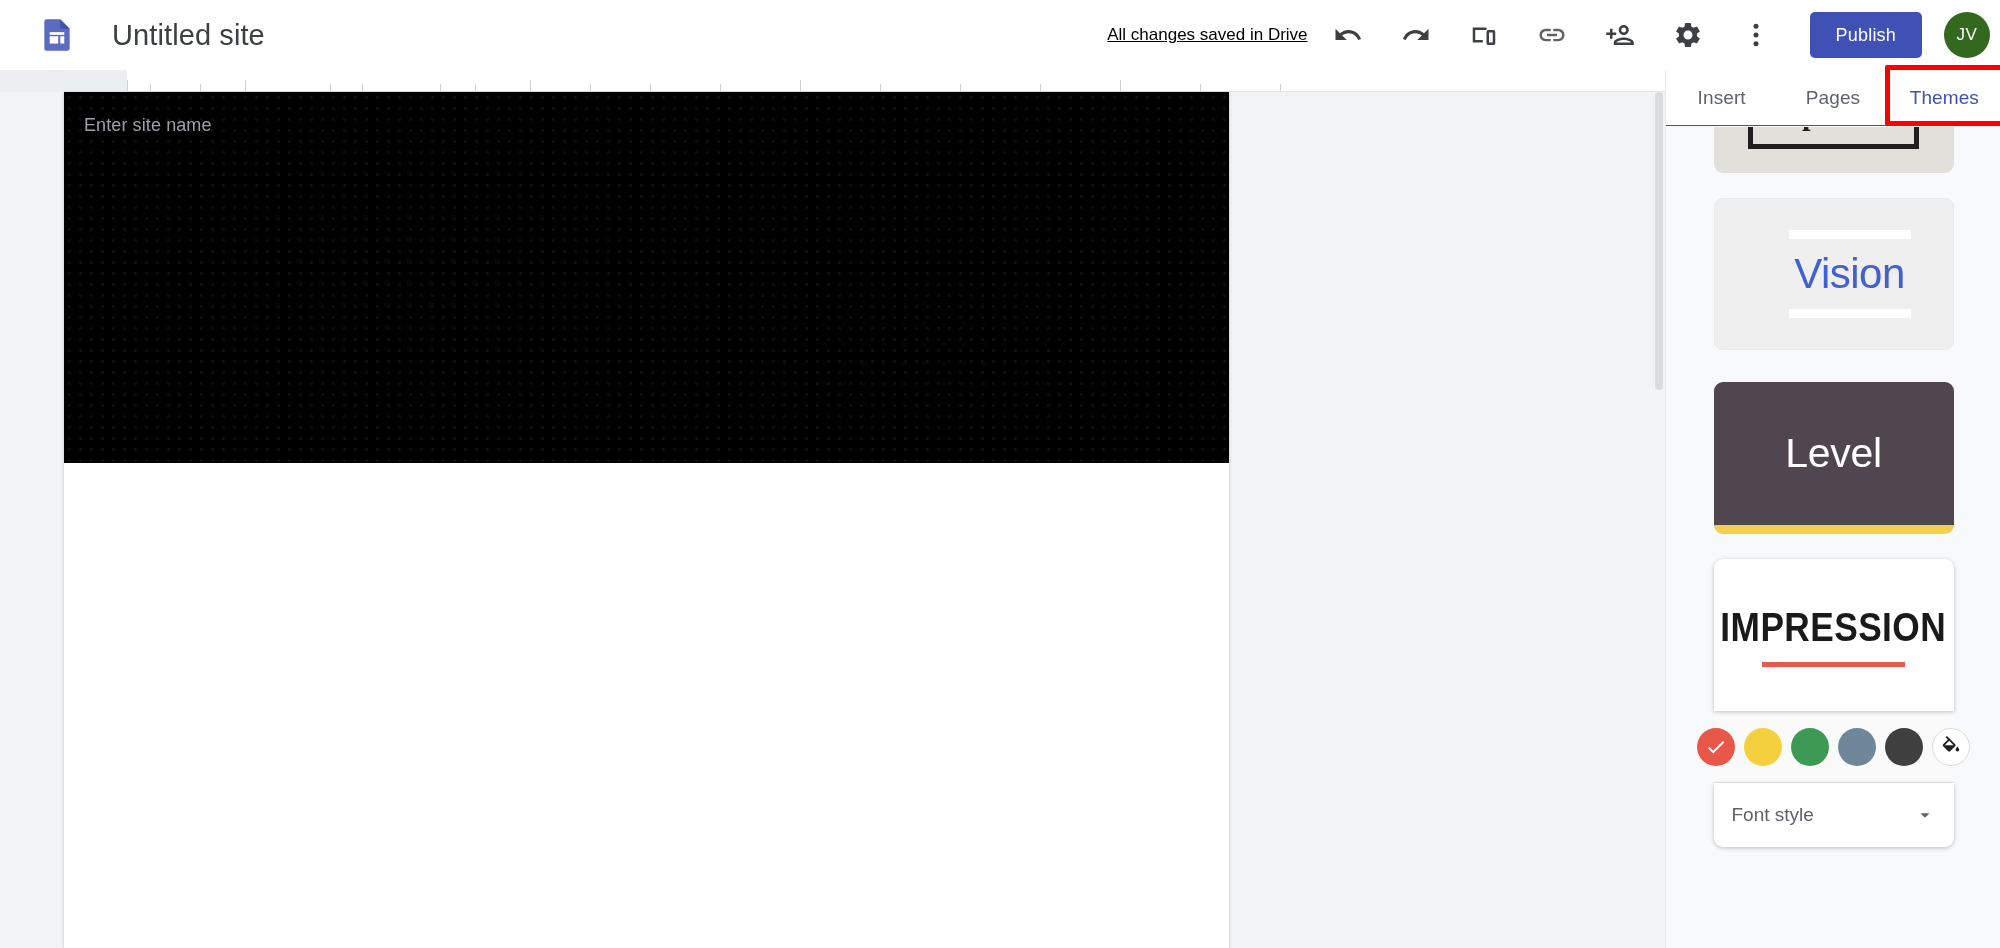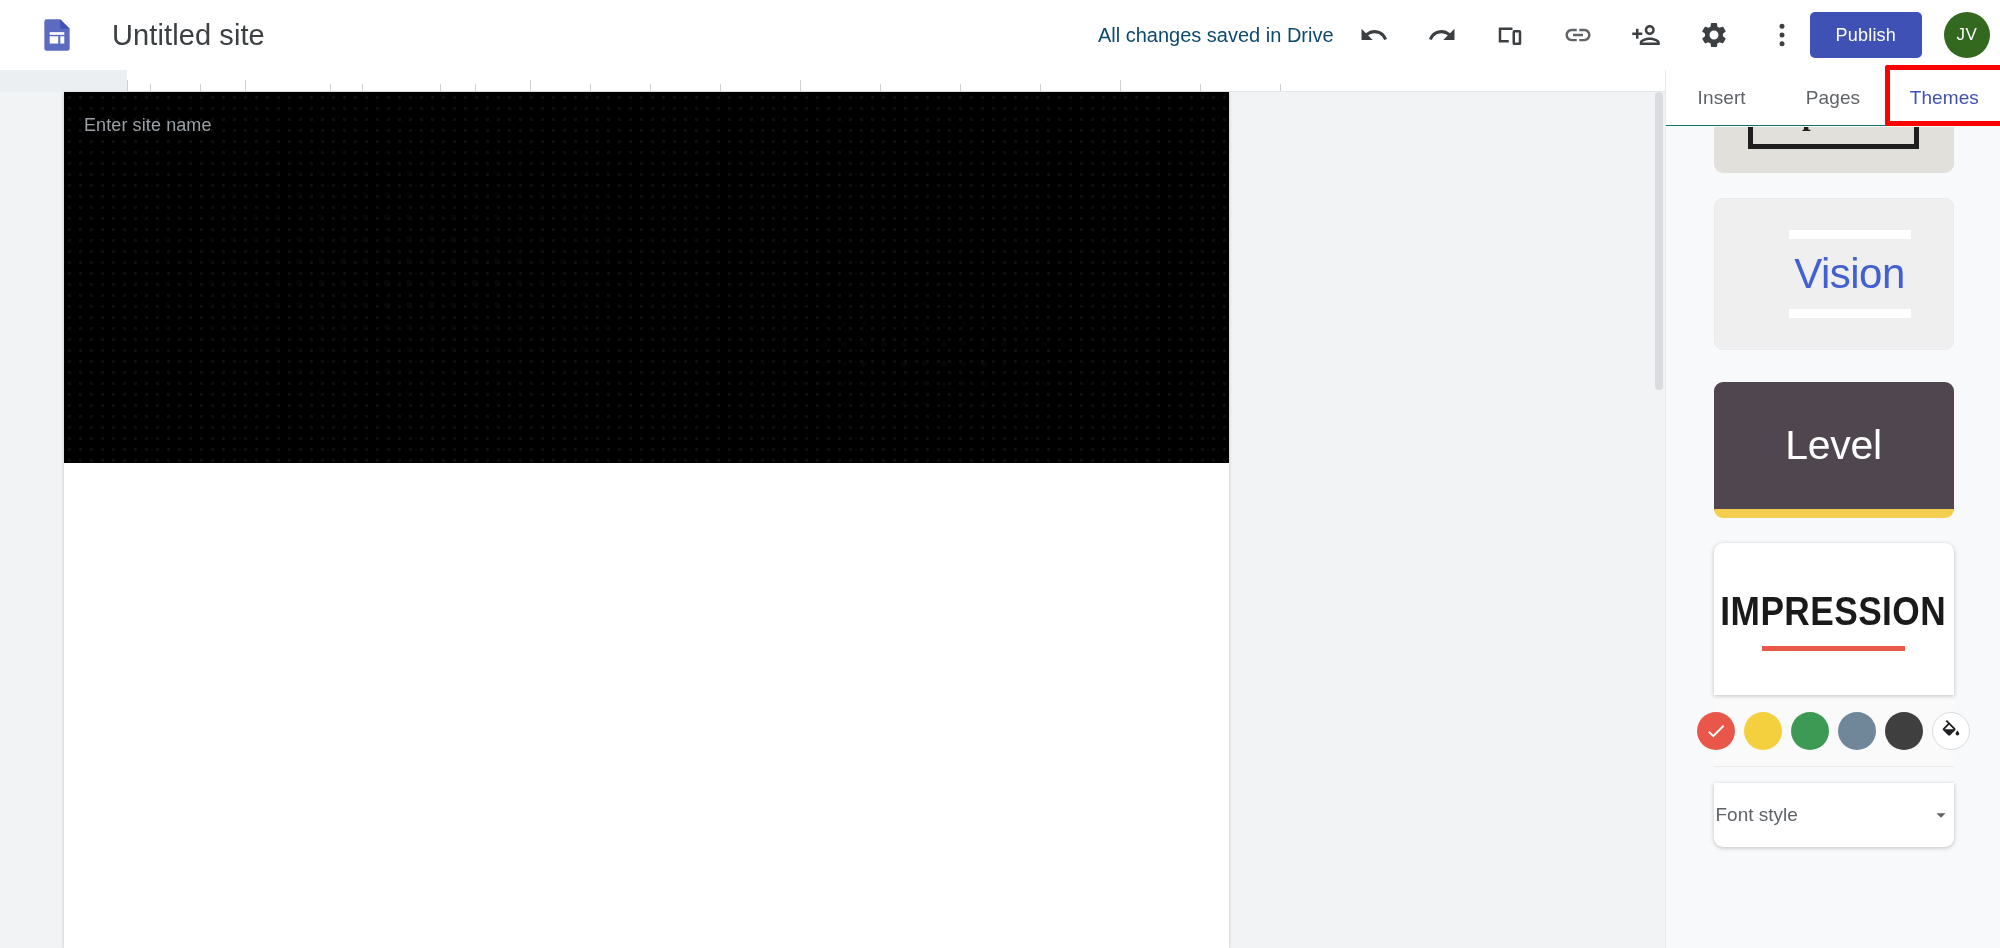--- a/index.html
+++ b/index.html
@@ -17,31 +17,31 @@
     display: flex; align-items: center;
   }
   #app-logo { margin-left: 26px; width: 38px; height: 38px; display: block; }
   #doc-title {
     margin-left: 36px;
     font-size: 29px; color: #3c4043; font-weight: 400;
     letter-spacing: .1px; white-space: nowrap;
   }
   #save-status {
     margin-left: auto;
-    font-size: 20px; color: #0c4a6e; white-space: nowrap;
+    font-size: 17px; color: #000000; white-space: nowrap; text-decoration: underline;
   }
   .tb-icon {
     width: 56px; height: 56px; margin-left: 12px;
     display: flex; align-items: center; justify-content: center;
     border-radius: 50%; flex: none;
   }
   .tb-icon:first-of-type { margin-left: 40px; }
   .tb-icon svg { display: block; }
   #publish-btn {
-    margin-right: 22px;
+    margin-left: 26px; margin-right: 22px;
     height: 46px; padding: 0 26px;
     background: #3f51b5; color: #ffffff;
     border: none; border-radius: 5px;
     font-family: "Liberation Sans", sans-serif;
     font-size: 18px; font-weight: 500; letter-spacing: .2px;
     cursor: pointer; white-space: nowrap;
   }
   #avatar {
     width: 46px; height: 46px; border-radius: 50%;
     background: #33691e; color: #ffffff;
@@ -194,21 +194,21 @@
   
   #card-vision { height: 152px; background: #efefef; border: 1px solid #e8eaed; padding-left: 32px; }
   #card-vision .stack { text-align: center; }
   #card-vision .bar { width: 122px; height: 9px; background: #ffffff; margin: 0 auto; }
   #card-vision .label {
     font-size: 42px; color: #4260cf; font-weight: 400;
     letter-spacing: -.5px; margin: 11px 0;
   }
 
   
-  #card-level { height: 136px; background: #4f4650; border-bottom: 9px solid #f4cf4f; margin-top: 32px; }
+  #card-level { height: 152px; background: #4f4650; border-bottom: 9px solid #f4cf4f; margin-top: 32px; }
   #card-level .label { font-size: 41px; color: #ffffff; font-weight: 400; letter-spacing: -.3px; }
 
   
   #card-impression {
     height: 152px; background: #ffffff;
     box-shadow: 0 1px 4px rgba(60,64,67,.3);
     margin-bottom: 0; border-radius: 9px 9px 0 0;
   }
   #card-impression .stack { text-align: center; }
   #card-impression .label {
@@ -230,24 +230,24 @@
     display: flex; align-items: center; justify-content: center;
     cursor: pointer;
   }
   .swatch .check { display: block; }
   #swatch-custom {
     width: 38px; height: 38px; border-radius: 50%; flex: none;
     border: 1px solid #dadce0; background: #ffffff;
     display: flex; align-items: center; justify-content: center; cursor: pointer;
   }
   #font-style-row {
-    width: 240px; margin: 16px auto; height: 64px;
+    width: 240px; margin: 0 auto; height: 64px;
     background: #ffffff; border-radius: 0 0 9px 9px;
     box-shadow: 0 1px 4px rgba(60,64,67,.3);
-    display: flex; align-items: center; padding: 0 2px;
+    display: flex; align-items: center; padding: 0 18px;
     cursor: pointer;
   }
   #font-style-label { font-size: 19px; color: #5f6368; }
   #font-style-caret { margin-left: auto; }
 </style>
 </head>
 <body>
 
 <div id="topbar">
 

